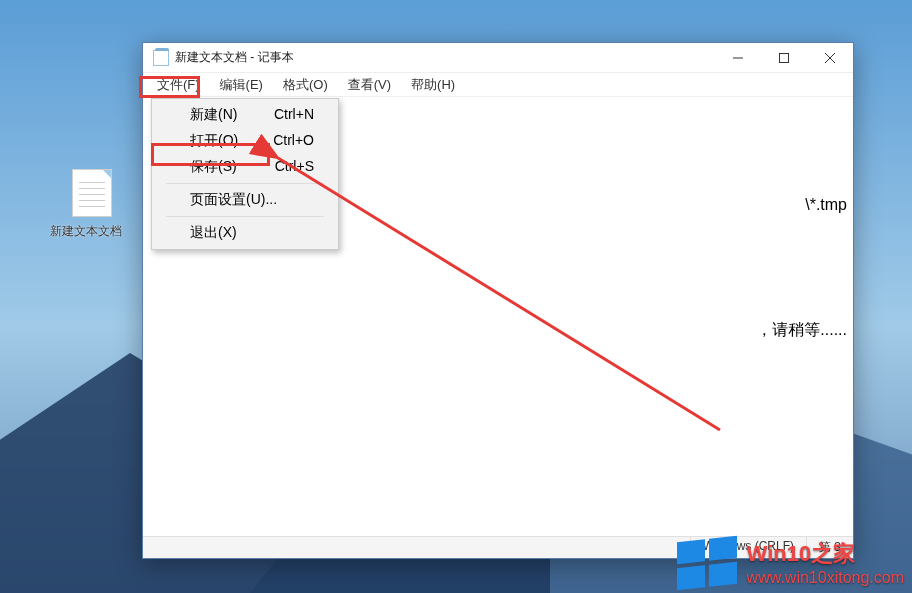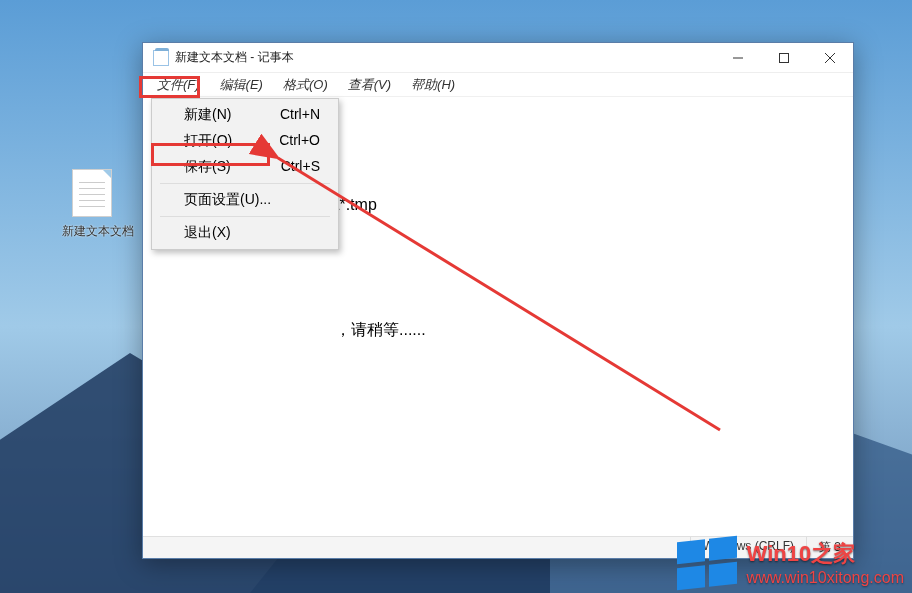--- a/index.html
+++ b/index.html
@@ -25,21 +25,21 @@
       background: #2c5280;
       clip-path: polygon(0 100%, 20% 30%, 45% 60%, 70% 20%, 100% 50%, 100% 100%);
       opacity: 0.7;
     }
 
     
     .desktop-icon {
       position: absolute;
       top: 169px; left: 50px;
       width: 84px;
-      text-align: right;
+      text-align: left;
       color: #fff;
       font-size: 12px;
       font-family: Liberation Mono, monospace;
     }
     .desktop-icon .file-glyph {
       width: 40px; height: 48px;
       margin: 0 auto 6px;
       background: #fff;
       border: 1px solid #d0d0d0;
       position: relative;
@@ -63,20 +63,21 @@
     
     .window {
       position: absolute;
       top: 42px; left: 142px;
       width: 712px; height: 517px;
       background: #fff;
       border: 1px solid #5a7da8;
       box-shadow: 0 5px 25px rgba(0,0,0,0.35);
       display: flex;
       flex-direction: column;
+      text-align: right;
     }
     .titlebar {
       height: 30px;
       display: flex;
       align-items: center;
       background: #fff;
       border-bottom: 1px solid #eee;
     }
     .titlebar .app-icon {
       width: 16px; height: 16px;
@@ -106,21 +107,20 @@
     }
 
     .menubar {
       display: flex;
       font-size: 13px;
       padding: 2px 4px;
       border-bottom: 1px solid #f0f0f0;
       background:#fff;
       height: 24px;
       align-items: center;
-      font-style: italic;
     }
     .menu-item {
       padding: 2px 10px;
       color: #333;
     }
 
     .textarea {
       flex: 1;
       padding: 4px 6px 4px 22px;
       font-size: 16px;
@@ -147,21 +147,21 @@
 
     
     .dropdown {
       position: absolute;
       top: 98px; left: 151px;
       width: 188px;
       background: #f2f2f2;
       border: 1px solid #ccc;
       box-shadow: 2px 3px 6px rgba(0,0,0,0.25);
       font-size: 13px;
-      padding: 3px 6px;
+      padding: 3px 12px;
     }
     .dd-item {
       display:flex;
       padding: 4px 12px 4px 26px;
       font-size: 14px;
     }
     .dd-item .sc { margin-left:auto; padding-left: 20px; }
     .dd-sep { height:0; border-top:1px solid #ddd; margin: 3px 2px; }
 
     

